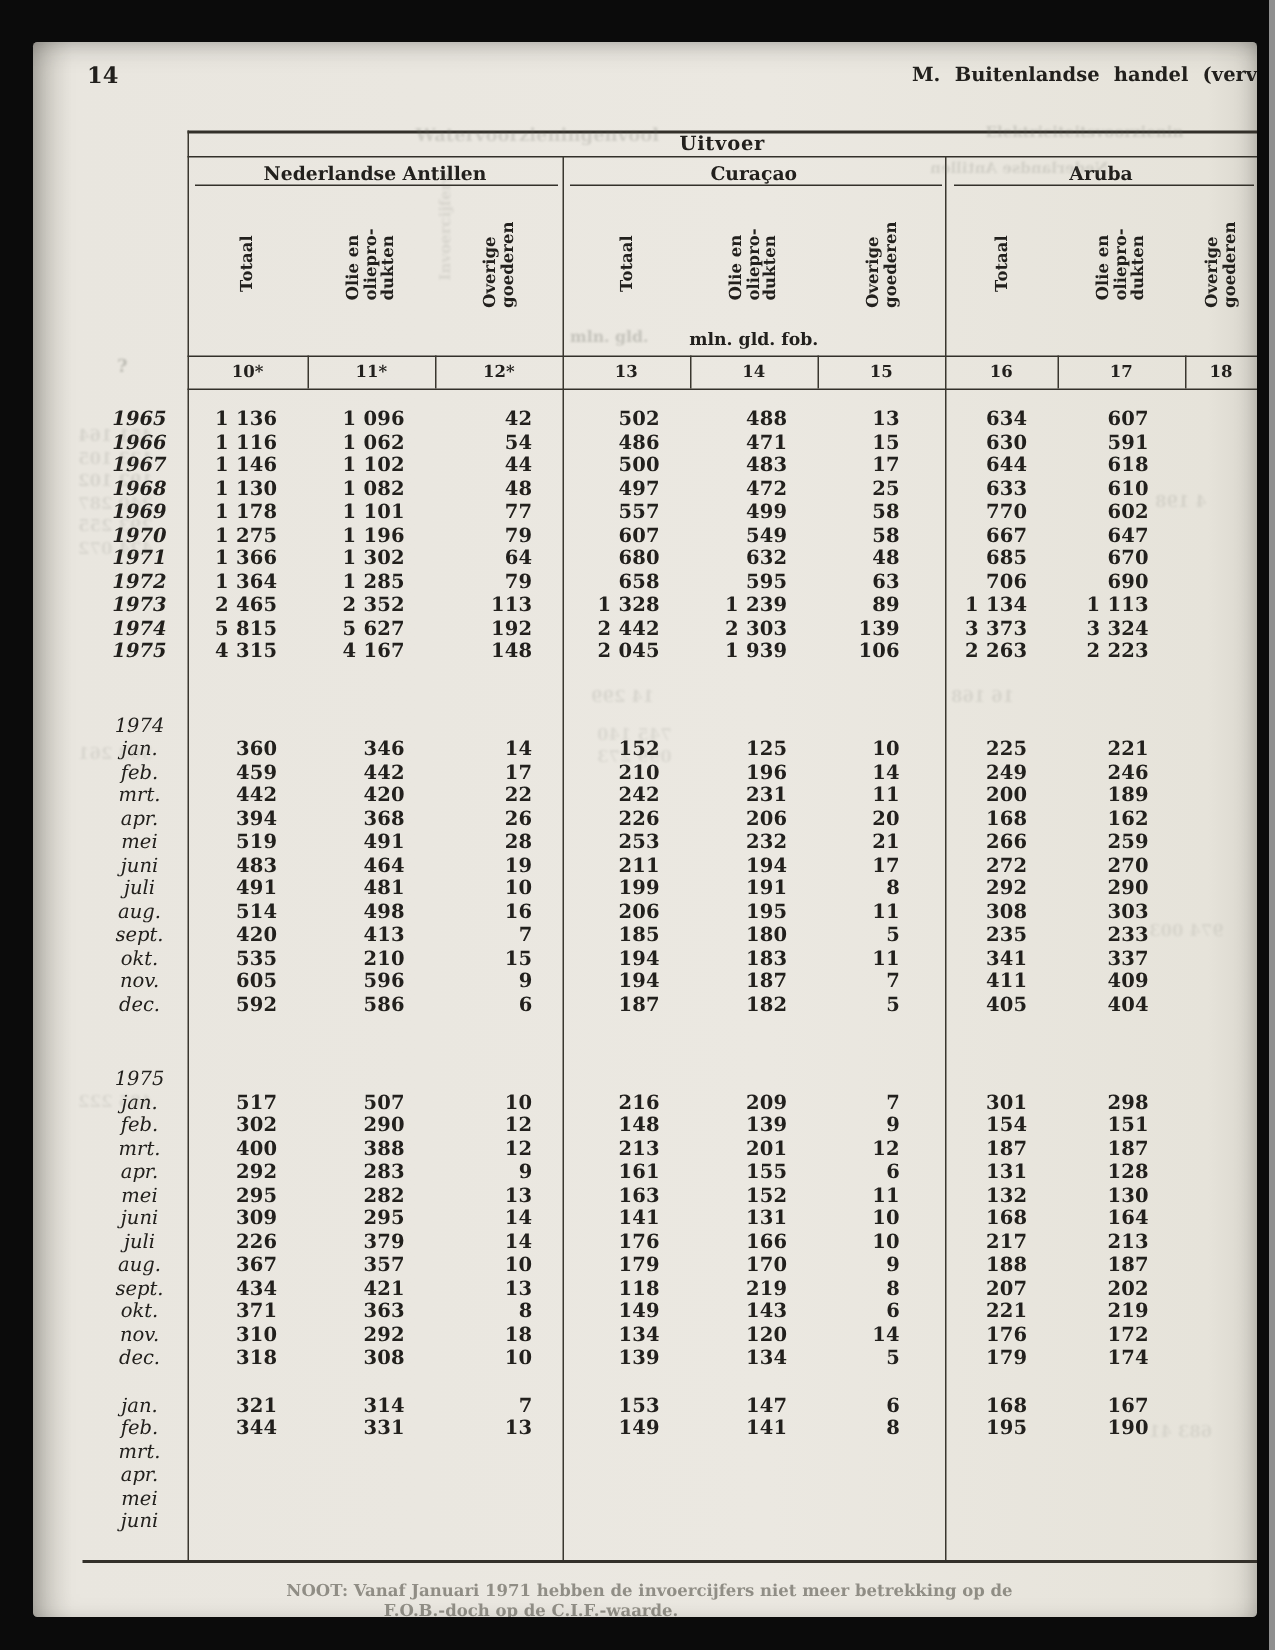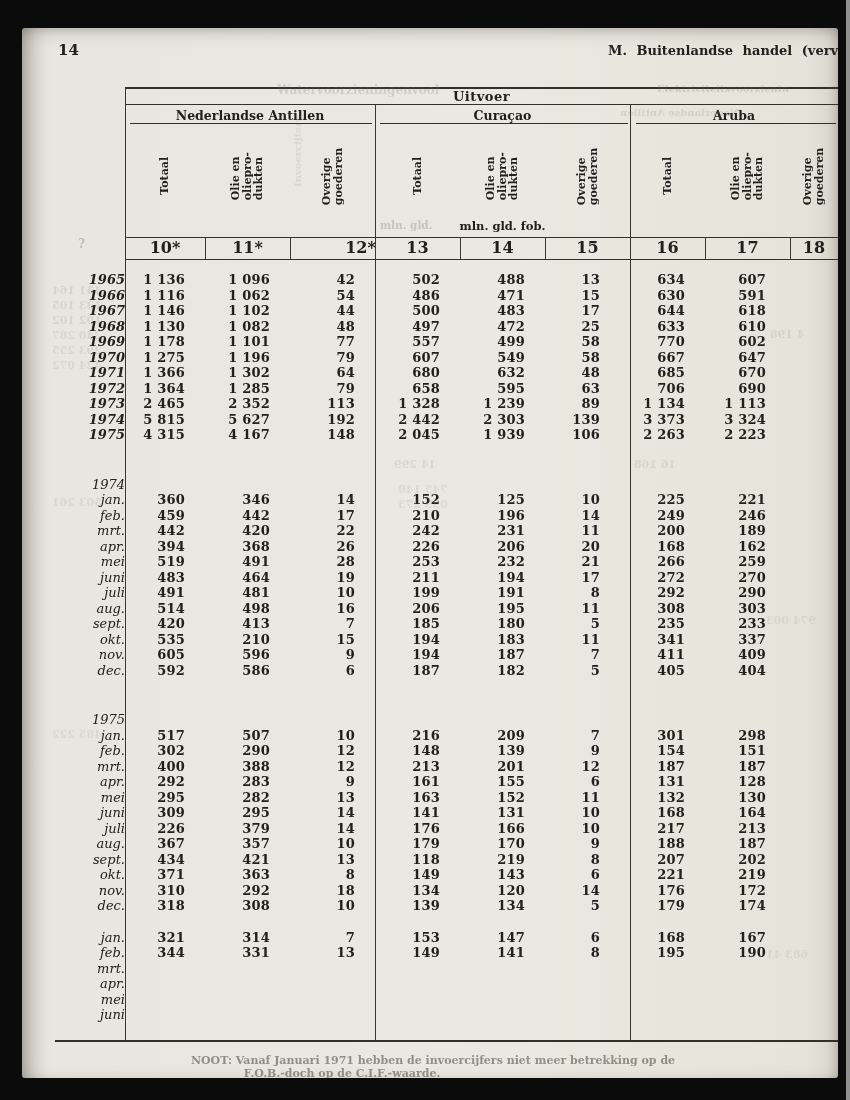--- a/index.html
+++ b/index.html
@@ -18,25 +18,25 @@
   .pgnum{position:absolute;left:36px;top:13px;font-size:15px;font-weight:bold;}
   .hdr-right{position:absolute;left:586px;top:15px;width:230px;font-size:13px;font-weight:bold;white-space:nowrap;overflow:hidden;word-spacing:5px;}
   .rule{position:absolute;background:#33302a;}
   .vline{position:absolute;width:1px;background:#3a372f;}
   .tick{position:absolute;width:1px;background:#3a372f;}
   .title-uitvoer{position:absolute;left:103px;top:61px;width:713px;text-align:center;font-size:13px;font-weight:bold;letter-spacing:.5px;}
   .group-name{position:absolute;top:80px;text-align:center;font-size:12.5px;font-weight:bold;}
   .rotcell{position:absolute;top:100px;height:96px;display:flex;align-items:center;justify-content:center;overflow:visible;}
   .rotcell span{display:inline-block;transform:rotate(-90deg);white-space:pre-line;font-size:11px;line-height:11.5px;font-weight:bold;text-align:left;}
   .unit-note{position:absolute;left:353px;top:191px;width:255px;text-align:center;font-size:11.5px;font-weight:bold;}
-  .colnum{position:absolute;top:212px;height:16px;text-align:center;font-size:16px;font-weight:bold;line-height:16px;}
+  .colnum{position:absolute;top:212px;height:16px;text-align:center;font-size:11px;font-weight:bold;line-height:16px;}
   table{position:absolute;left:33px;top:244px;width:783px;border-collapse:collapse;table-layout:fixed;}
   td{padding:0;margin:0;overflow:hidden;white-space:nowrap;}
   tr.r{height:15.5px;}
-  td.lbl{text-align:right;padding-left:6px;font-size:13px;}
+  td.lbl{text-align:center;padding-left:6px;font-size:13px;}
   .lbl-year{font-style:italic;font-weight:bold;}
   .lbl-month{font-style:italic;}
   .lbl-section{font-style:italic;}
   td.num{text-align:right;padding-right:20px;font-weight:bold;font-size:13px;letter-spacing:.2px;}
   td.num:nth-child(7){padding-right:30px;}
   td.num:nth-child(9){padding-right:24px;}
   td.num:nth-child(10){padding-right:4px;}
   .ghost{position:absolute;font-weight:bold;color:#6e7067;filter:blur(.6px);pointer-events:none;}
   .note{position:absolute;text-align:center;font-size:11px;font-weight:bold;color:#55534a;filter:blur(.35px);opacity:.6;}
 </style>
@@ -112,21 +112,21 @@
         </div>
         <div class="rotcell" style="left: 768px; width: 48px;">
           <span>Overige
 goederen</span>
         </div>
       </div>
     <div class="unit-note">mln. gld. fob.</div>
     <div id="colnum-row">
         <div class="colnum" style="left: 103px; width: 80px;">10*</div>
         <div class="colnum" style="left: 183px; width: 85px;">11*</div>
-        <div class="colnum" style="left: 268px; width: 85px; padding-left: 28px;">12*</div>
+        <div class="colnum" style="left: 268px; width: 85px;">12*</div>
         <div class="colnum" style="left: 353px; width: 85px;">13</div>
         <div class="colnum" style="left: 438px; width: 85px;">14</div>
         <div class="colnum" style="left: 523px; width: 85px;">15</div>
         <div class="colnum" style="left: 608px; width: 75px;">16</div>
         <div class="colnum" style="left: 683px; width: 85px;">17</div>
         <div class="colnum" style="left: 768px; width: 48px;">18</div>
       </div>
 
     <table id="data-table">
       <colgroup>
@@ -688,15 +688,15 @@
         <div class="ghost" style="left: 372px; top: 430px; font-size: 11px; opacity: 0.14; transform: scaleX(-1);">14 299</div>
         <div class="ghost" style="left: 612px; top: 430px; font-size: 11px; opacity: 0.14; transform: scaleX(-1);">16 168</div>
         <div class="ghost" style="left: 376px; top: 455px; font-size: 11px; opacity: 0.12; transform: scaleX(-1);">745 140</div>
         <div class="ghost" style="left: 376px; top: 470px; font-size: 11px; opacity: 0.12; transform: scaleX(-1);">099 273</div>
         <div class="ghost" style="left: 748px; top: 300px; font-size: 11px; opacity: 0.14; transform: scaleX(-1);">4 198</div>
         <div class="ghost" style="left: 744px; top: 586px; font-size: 11px; opacity: 0.12; transform: scaleX(-1);">974 003</div>
         <div class="ghost" style="left: 744px; top: 920px; font-size: 11px; opacity: 0.12; transform: scaleX(-1);">683 41</div>
       </div>
 
     <div class="note" style="left:33px;top:1026px;width:756px;">NOOT: Vanaf Januari 1971 hebben de invoercijfers niet meer betrekking op de</div>
-    <div class="note" style="left:37px;top:1039px;width:566px;text-decoration:underline;">F.O.B.-doch op de C.I.F.-waarde.</div>
+    <div class="note" style="left:49px;top:1039px;width:566px;text-decoration:underline;">F.O.B.-doch op de C.I.F.-waarde.</div>
   </div>
 </div>
 
 </body></html>

